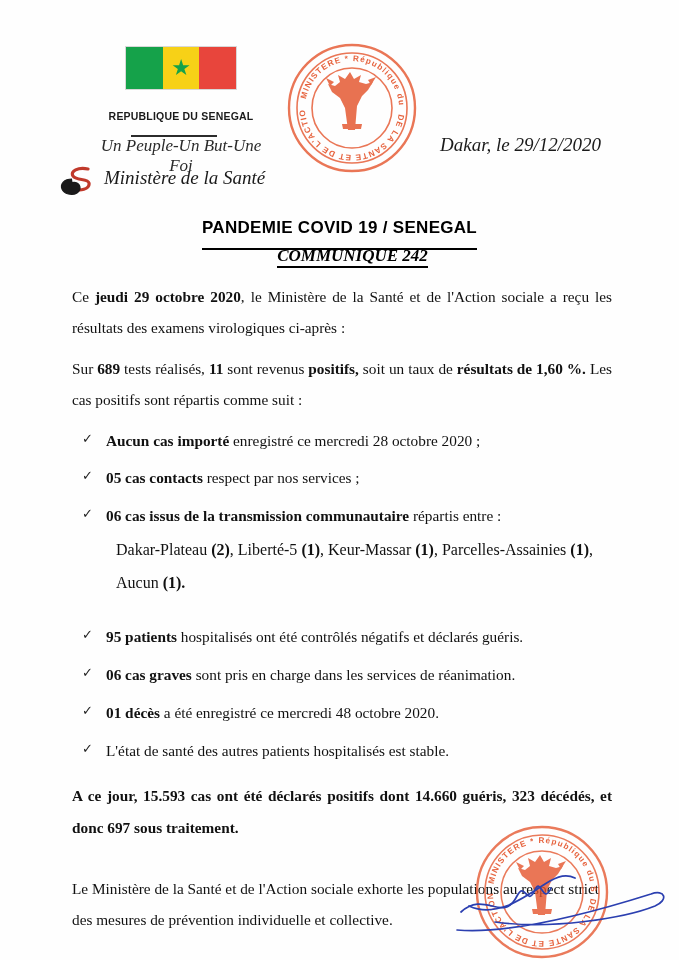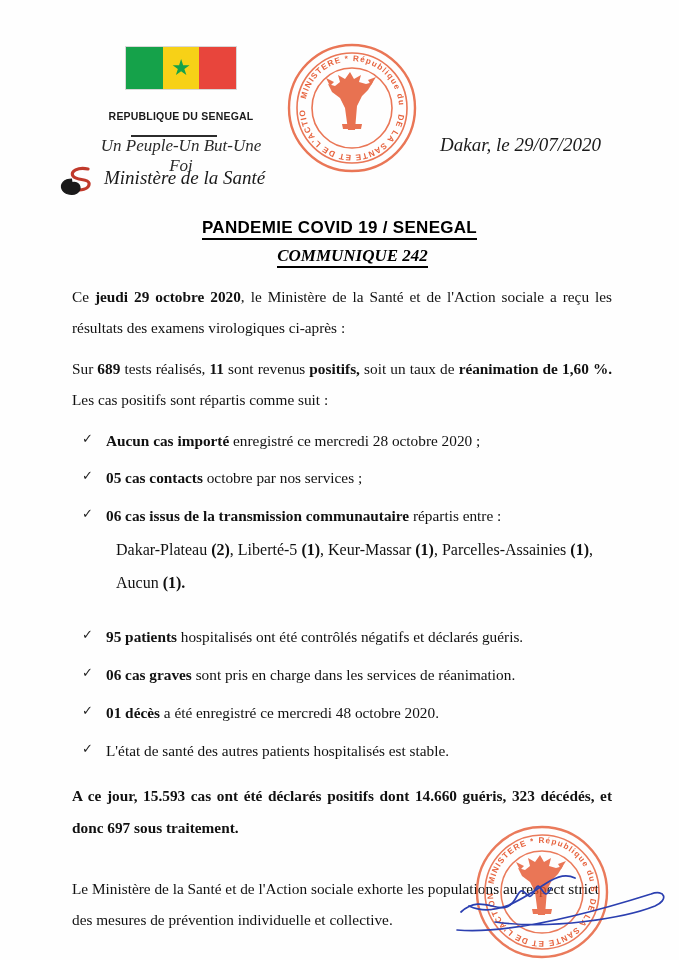--- a/index.html
+++ b/index.html
@@ -123,21 +123,21 @@
     position: absolute;
     left: 0; top: 218px;
     width: 679px;
     text-align: center;
     font-family: "Liberation Sans", sans-serif;
     font-weight: bold;
     font-size: 17px;
     letter-spacing: 0.3px;
     color: #000;
   }
-  .title-main span { border-bottom: 2px solid #000; padding-bottom: 1px; }
+  .title-main span { border-bottom: 2px solid #000; padding-bottom: 11px; }
   .title-sub {
     position: absolute;
     left: 0; top: 246px;
     width: 679px;
     text-align: center;
     font-family: "Liberation Serif", serif;
     font-weight: bold;
     font-style: italic;
     font-size: 17px;
     color: #000;
@@ -252,46 +252,46 @@
         <path d="M66 92 L63 70 L58 60 L50 54 L46 46 L53 48 L58 44 L56 37 L63 41
                  L68 34 L72 41 L79 37 L77 44 L84 46 L91 44 L86 52 L80 58 L75 68
                  L73 92 Z"></path>
         <path d="M52 44 L44 40 L48 48 Z"></path>
         <path d="M86 42 L94 39 L89 47 Z"></path>
         <path d="M60 86 L80 86 L79 91 L61 91 Z"></path>
       </g>
     </svg>
   </div>
 
-  <div class="date-line">Dakar, le 29/07/2020</div>
+  <div class="date-line">Dakar, le 29/12/2020</div>
 
   <div class="title-main">
     <span>PANDEMIE COVID 19 / SENEGAL</span>
   </div>
   <div class="title-sub">
     <span>COMMUNIQUE 242</span>
   </div>
 
   <div class="body-area">
 
     <p class="para">
       <span>Ce </span><span class="b">jeudi 29 octobre 2020</span><span>, le Ministère de la Santé et de l'Action sociale a reçu les résultats des examens virologiques ci-après :</span>
     </p>
 
     <p class="para">
-      <span>Sur </span><span class="b">689</span><span> tests réalisés, </span><span class="b">11</span><span> sont revenus </span><span class="b">positifs,</span><span> soit un taux de </span><span class="b">réanimation de</span>
+      <span>Sur </span><span class="b">689</span><span> tests réalisés, </span><span class="b">11</span><span> sont revenus </span><span class="b">positifs,</span><span> soit un taux de </span><span class="b">résultats de</span>
       <span class="b">1,60 %.</span><span> Les cas positifs sont répartis comme suit :</span>
     </p>
 
     <ul class="checklist">
       <li>
         <span class="tick">✓</span><span class="b">Aucun cas importé</span><span> enregistré ce mercredi 28 octobre 2020 ;</span>
       </li>
       <li>
-        <span class="tick">✓</span><span class="b">05 cas contacts</span><span> octobre par nos services ;</span>
+        <span class="tick">✓</span><span class="b">05 cas contacts</span><span> respect par nos services ;</span>
       </li>
       <li>
         <span class="tick">✓</span><span class="b">06 cas issus de la transmission communautaire</span><span> répartis entre :</span>
 
         <div class="sublines">
           <div>
             <span>Dakar-Plateau </span><span class="b">(2)</span><span>, Liberté-5 </span><span class="b">(1)</span><span>, Keur-Massar </span><span class="b">(1)</span><span>, Parcelles-Assainies </span><span class="b">(1)</span><span>,</span>
           </div>
           <div>
             <span>Aucun </span><span class="b">(1).</span>

